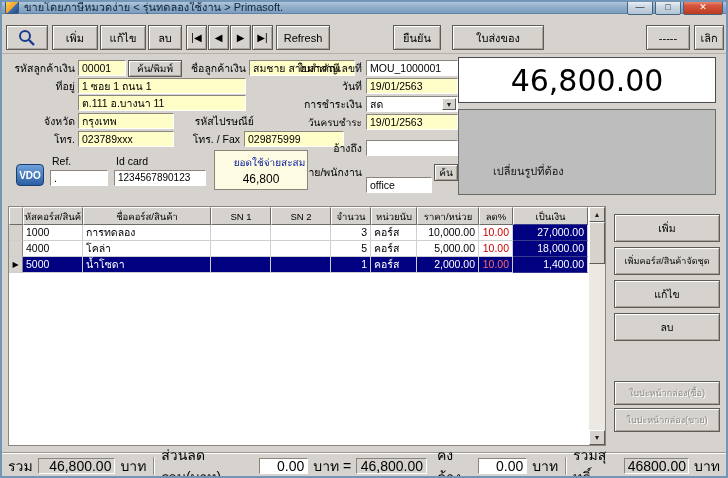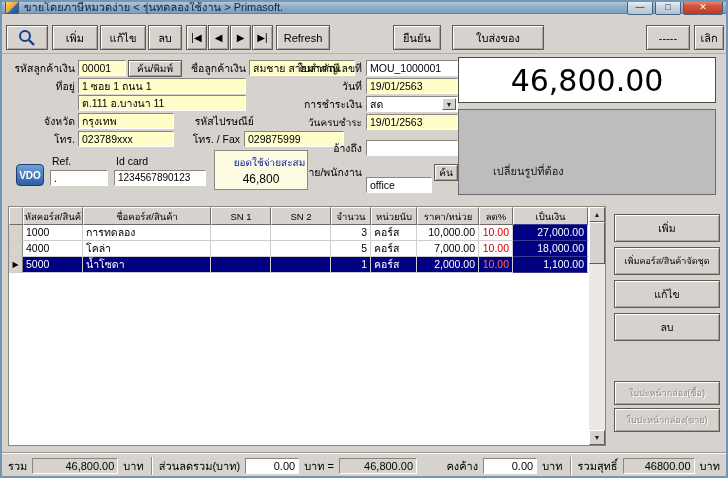--- a/index.html
+++ b/index.html
@@ -99,21 +99,21 @@
   .side-btn { position:absolute; left:614px; width:106px;
     background:#d6d3ce; border:1px solid #5f5c56;
     box-shadow: inset 1px 1px 0 #ffffff, inset -1px -1px 0 #a9a49c;
     font-size:10.5px; display:flex; align-items:center; justify-content:center;
     cursor:default; white-space:nowrap; overflow:hidden; }
   .side-btn.tiny { font-size:9px; }
 
   
   #footer { position:absolute; left:0; bottom:0; width:728px; height:26px;
     background:#d6d3ce; border-top:1px solid #9b978f; box-shadow: inset 0 1px 0 #ffffff;
-    display:flex; align-items:center; padding:0 8px; gap:5px; font-size:11px; }
+    display:flex; align-items:center; padding:0 8px; gap:5px; font-size:14px; }
   .fpanel { height:16px; line-height:14px; padding:0 3px; background:#d6d3ce;
     border:1px solid; border-color:#8a867e #ffffff #ffffff #8a867e; text-align:right; overflow:hidden; }
   .ffield { height:16px; line-height:14px; padding:0 3px; background:#ffffff;
     border:1px solid; border-color:#8a867e #ffffff #ffffff #8a867e; text-align:right; overflow:hidden; }
   .vsep { width:1px; height:18px; background:#928e86; box-shadow:1px 0 0 #fff; margin:0 2px; }
   .flex1 { flex:1; }
 </style>
 </head>
 <body>
 
@@ -237,36 +237,36 @@
     </div>
 
     <div class="trow">
       <div class="tc c0"></div>
       <div class="tc c1">4000</div>
       <div class="tc c2">โคล่า</div>
       <div class="tc c3"></div>
       <div class="tc c4"></div>
       <div class="tc c5">5</div>
       <div class="tc c6">คอร์ส</div>
-      <div class="tc c7">7,000.00</div>
+      <div class="tc c7">5,000.00</div>
       <div class="tc c8">10.00</div>
       <div class="tc c9">18,000.00</div>
     </div>
 
     <div class="trow sel">
       <div class="tc c0">▶</div>
       <div class="tc c1">5000</div>
       <div class="tc c2">น้ำโซดา</div>
       <div class="tc c3"></div>
       <div class="tc c4"></div>
       <div class="tc c5">1</div>
       <div class="tc c6">คอร์ส</div>
       <div class="tc c7">2,000.00</div>
       <div class="tc c8">10.00</div>
-      <div class="tc c9">1,100.00</div>
+      <div class="tc c9">1,400.00</div>
     </div>
 
     <div id="gridFill"></div>
 
     <div class="vscroll">
       <div class="sbtn" style="top:0;">▲</div>
       <div class="sthumb"></div>
       <div class="sbtn" style="bottom:0;">▼</div>
     </div>
   </div>

